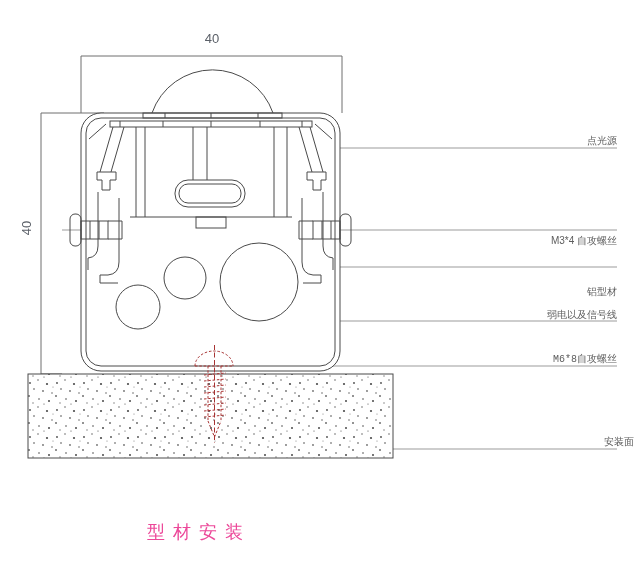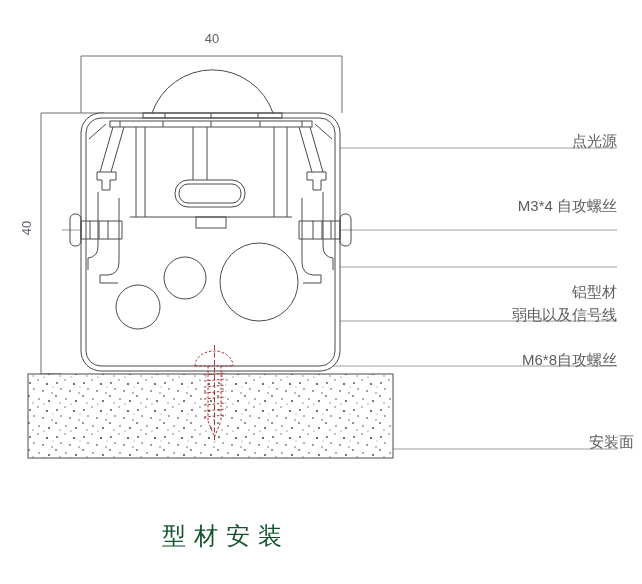--- a/index.html
+++ b/index.html
@@ -7,41 +7,41 @@
     position:relative;
     width:642px;height:584px;
     background:#ffffff;
     font-family:"Liberation Sans","DejaVu Sans",sans-serif;
     overflow:hidden;
   }
   #stage svg{position:absolute;left:0;top:0;}
   .lbl{
     position:absolute;
     color:#5d5d5d;
-    font-size:15px;
+    font-size:10px;
     line-height:15px;
     white-space:nowrap;
     text-align:right;
   }
   .dim{
     position:absolute;
     color:#5b6068;
     font-size:13px;
     line-height:14px;
     white-space:nowrap;
   }
   .dim-left{
     transform:rotate(-90deg);
     transform-origin:center center;
   }
   .title{
     position:absolute;
-    left:162px;top:520px;
-    color:#14532d;
-    font-size:24px;
+    left:147px;top:520px;
+    color:#ec4899;
+    font-size:18px;
     letter-spacing:8px;
     white-space:nowrap;
   }
 </style>
 </head>
 <body>
 
 <div id="stage">
 
   <svg width="642" height="584" viewBox="0 0 642 584">
@@ -177,20 +177,20 @@
       <path d="M 204,417 L 226,415"></path>
       <path d="M 208,421 L 214.5,437 L 221,421"></path>
       <path d="M 214.5,345 V 443" stroke-dasharray="5,2.5"></path>
     </g>
   </svg>
 
   <div class="dim" style="left:203px;top:32px;width:18px;text-align:center;">40</div>
   <div class="dim dim-left" style="left:18px;top:221px;width:18px;text-align:center;">40</div>
 
   <div class="lbl" style="right:25px;top:133px;">点光源</div>
-  <div class="lbl" style="right:25px;top:198px;">M3*4 自攻螺丝</div>
+  <div class="lbl" style="right:25px;top:233px;">M3*4 自攻螺丝</div>
   <div class="lbl" style="right:25px;top:252px;margin-top:32px;">铝型材</div>
   <div class="lbl" style="right:25px;top:307px;">弱电以及信号线</div>
-  <div class="lbl" style="right:25px;top:352px;">M6*8自攻螺丝</div>
+  <div class="lbl" style="right:25px;top:352px;font-family:Liberation Mono, monospace;">M6*8自攻螺丝</div>
   <div class="lbl" style="right:8px;top:434px;">安装面</div>
 
   <div class="title">型材安装</div>
 </div>
 
 </body></html>

